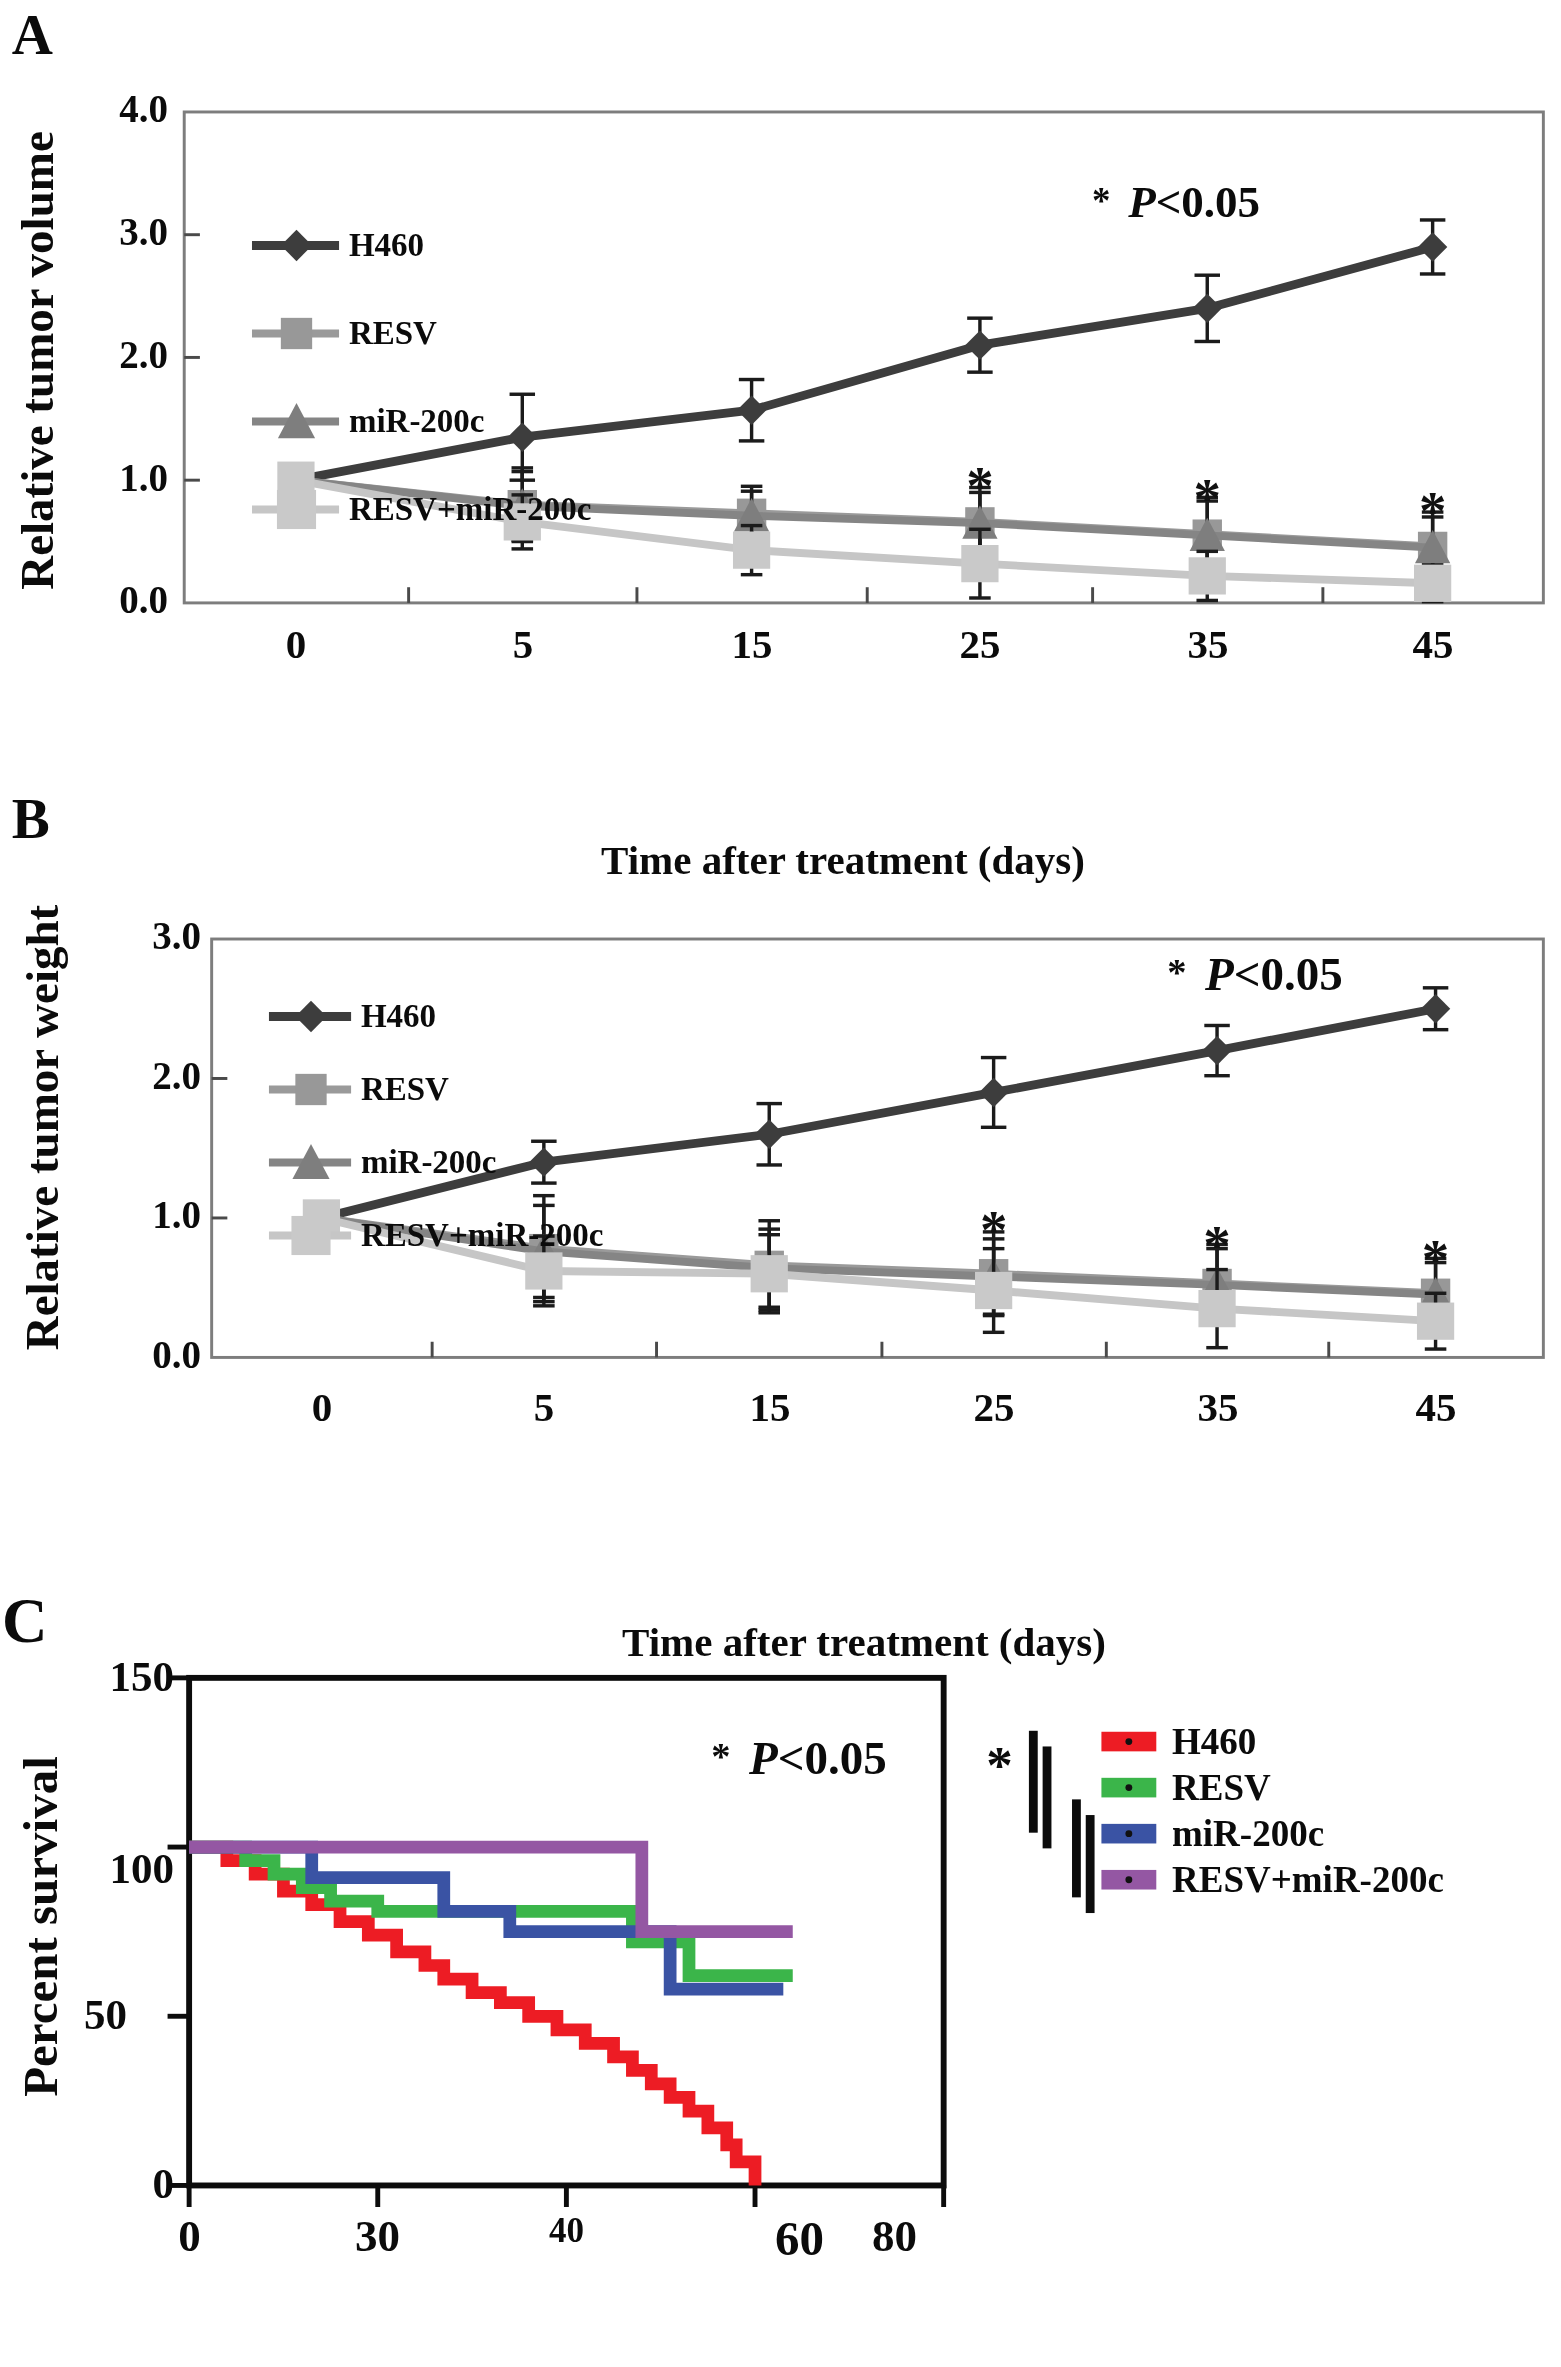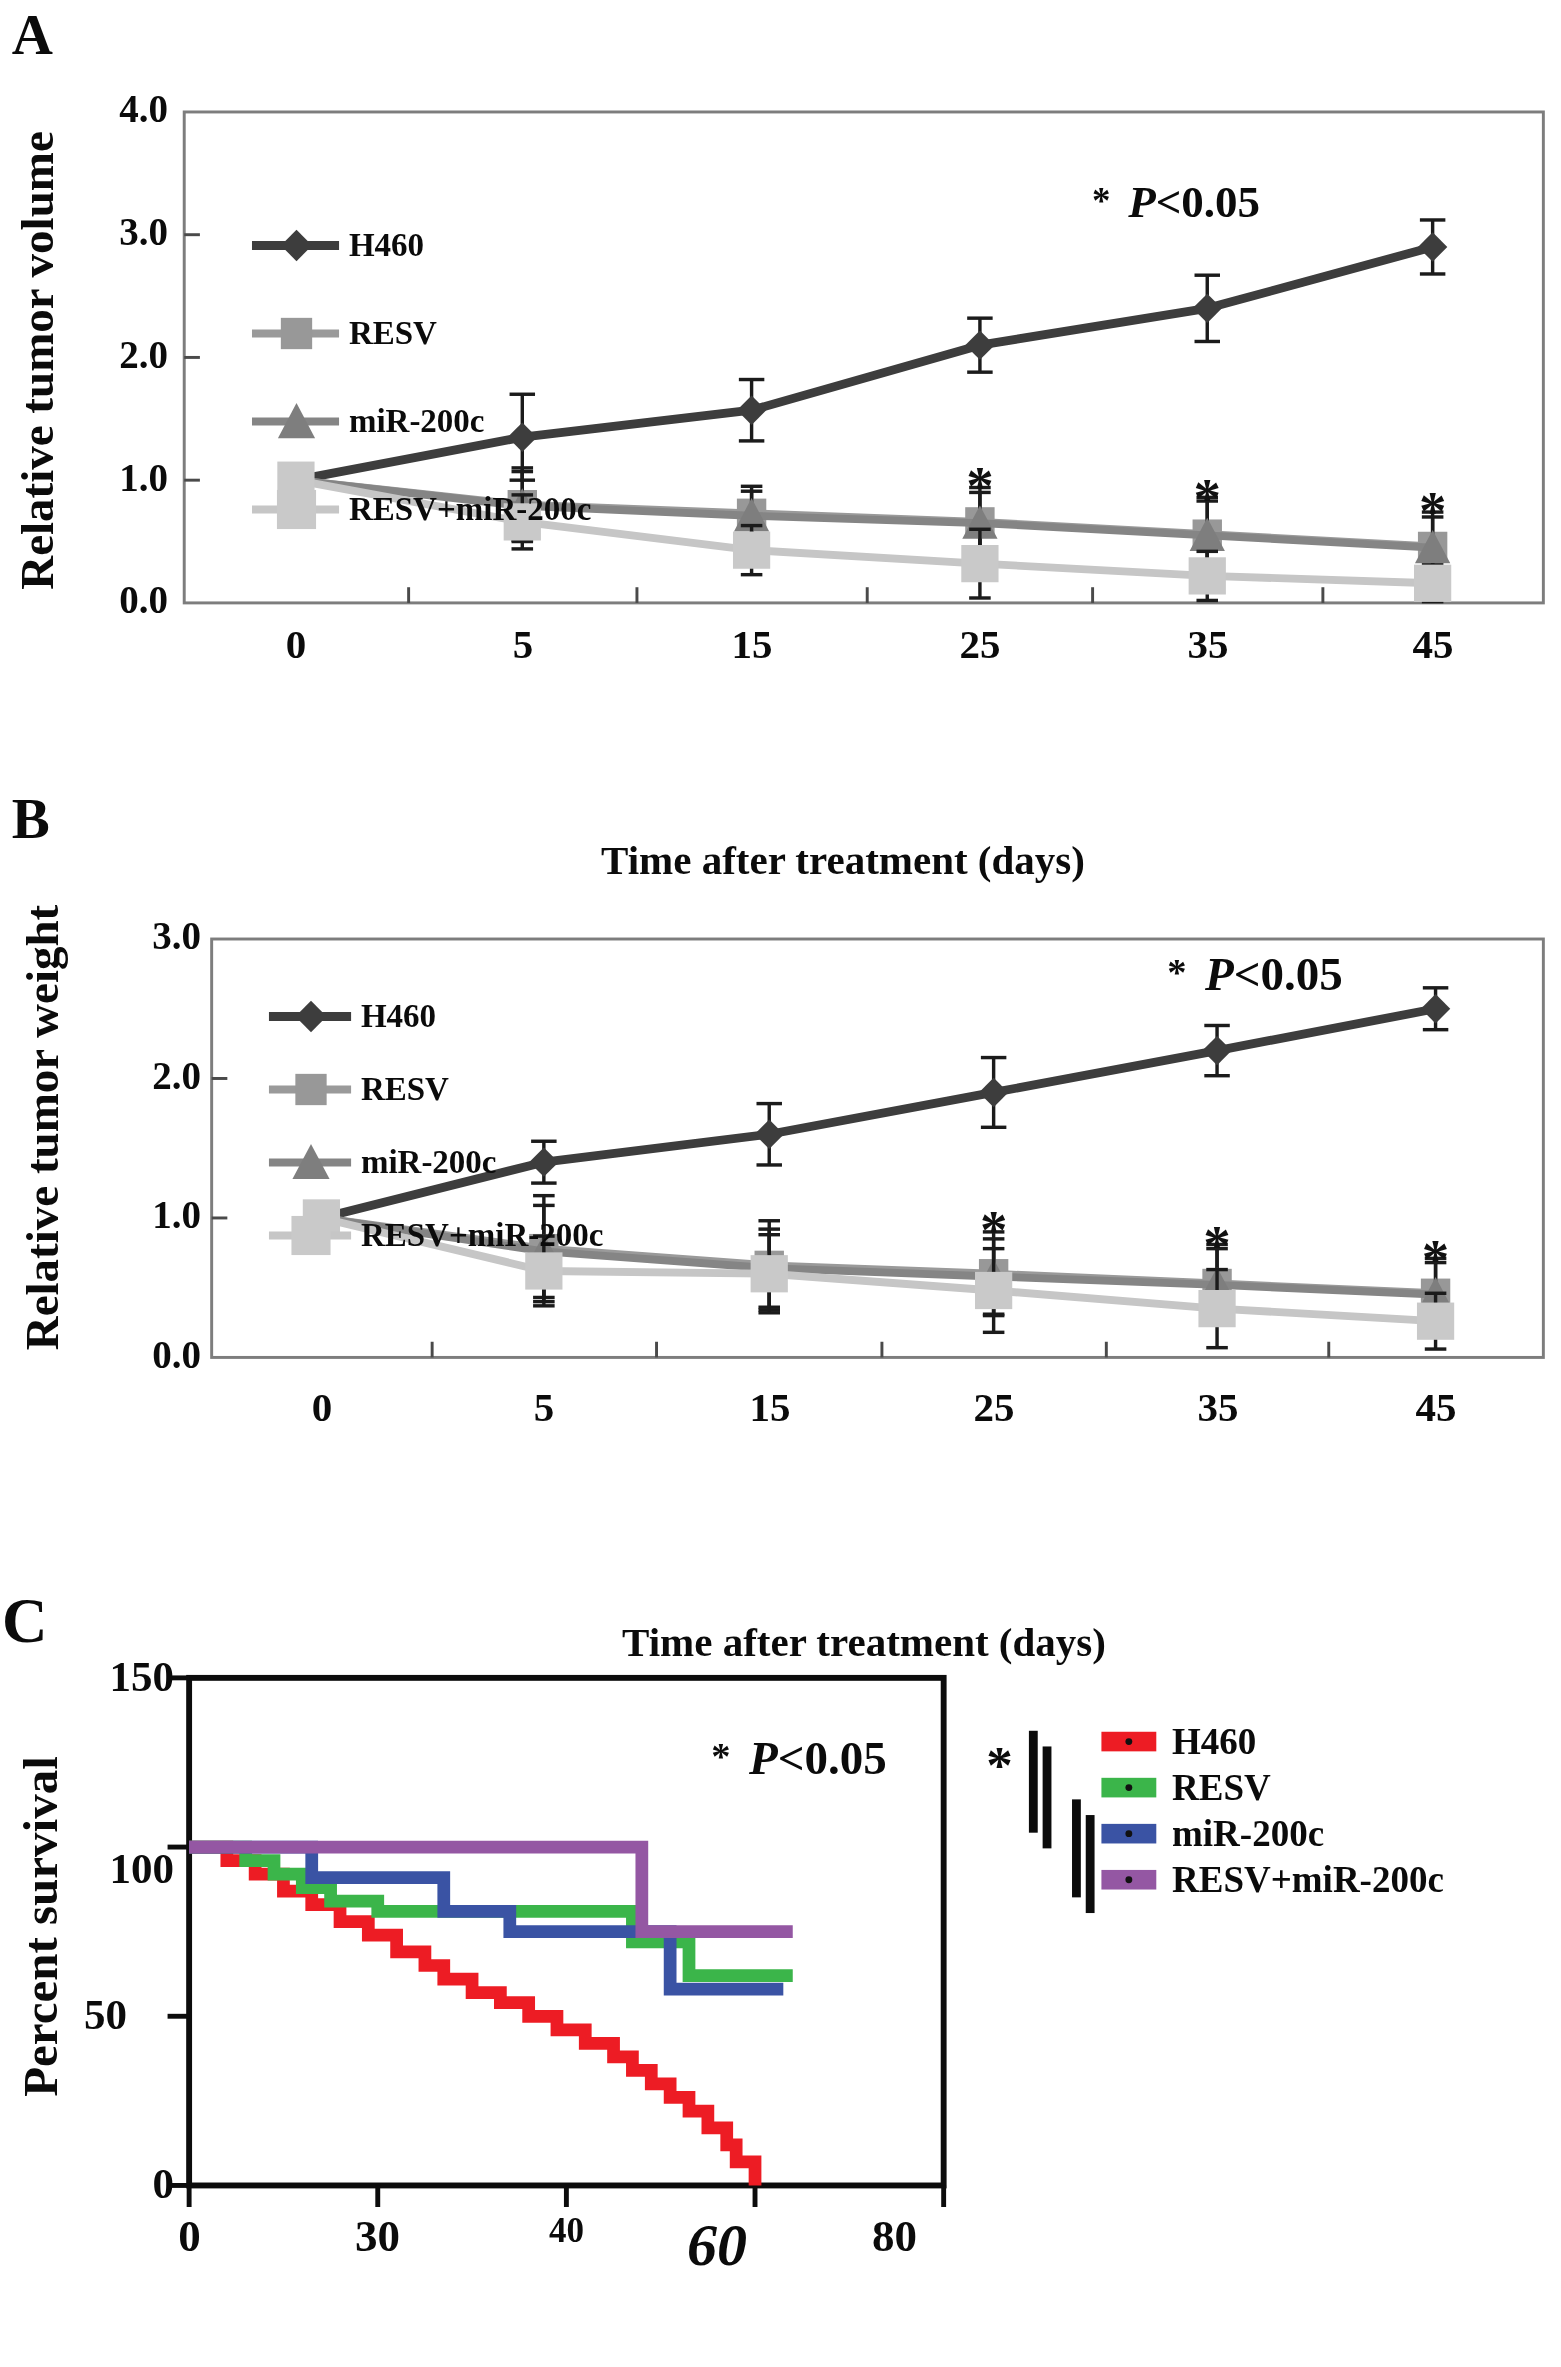--- a/index.html
+++ b/index.html
@@ -370,18 +370,18 @@
         <div class="tick" style="left: 935px; top: 1384px; width: 118px; text-align: center; font-size: 41px; font-weight: bold;">25</div>
         <div class="tick" style="left: 1159px; top: 1384px; width: 118px; text-align: center; font-size: 41px; font-weight: bold;">35</div>
         <div class="tick" style="left: 1377px; top: 1384px; width: 118px; text-align: center; font-size: 41px; font-weight: bold;">45</div>
         <div class="tick" style="left: 37px; top: 1652px; width: 137px; text-align: right; font-size: 43px; font-weight: bold;">150</div>
         <div class="tick" style="left: 37px; top: 1821px; width: 137px; text-align: right; font-size: 43px; font-weight: bold; margin-top: 23px;">100</div>
         <div class="tick" style="left: 37px; top: 1990px; width: 137px; text-align: center; font-size: 43px; font-weight: bold;">50</div>
         <div class="tick" style="left: 37px; top: 2159px; width: 137px; text-align: right; font-size: 43px; font-weight: bold;">0</div>
         <div class="tick" style="left: 121px; top: 2211px; width: 137px; text-align: center; font-size: 45px; font-weight: bold;">0</div>
         <div class="tick" style="left: 309px; top: 2211px; width: 137px; text-align: center; font-size: 45px; font-weight: bold;">30</div>
         <div class="tick" style="left: 498px; top: 2211px; width: 137px; text-align: center; font-size: 35px; font-weight: bold;">40</div>
-        <div class="tick" style="left: 687px; top: 2211px; width: 137px; text-align: left; font-size: 60px; font-weight: bold; font-style: italic;">60</div>
+        <div class="tick" style="left: 687px; top: 2211px; width: 137px; text-align: right; font-size: 49px; font-weight: bold;">60</div>
         <div class="tick" style="left: 872px; top: 2211px; width: 137px; text-align: left; font-size: 45px; font-weight: bold;">80</div>
       </div>
   </div>
 </div>
 
 
 </body></html>

